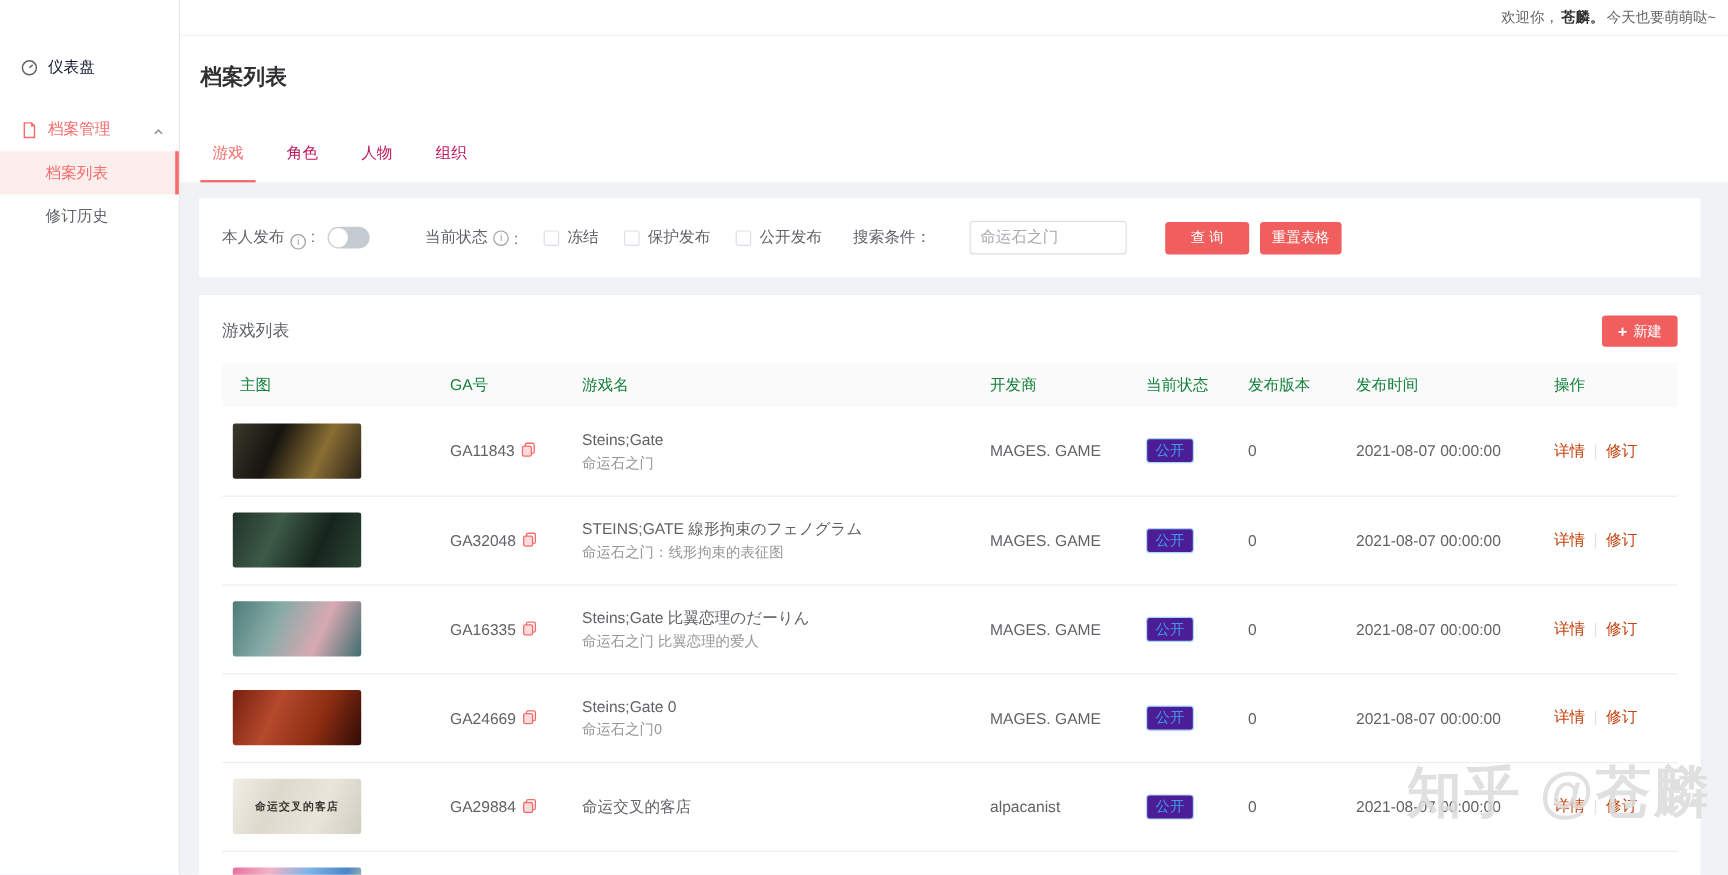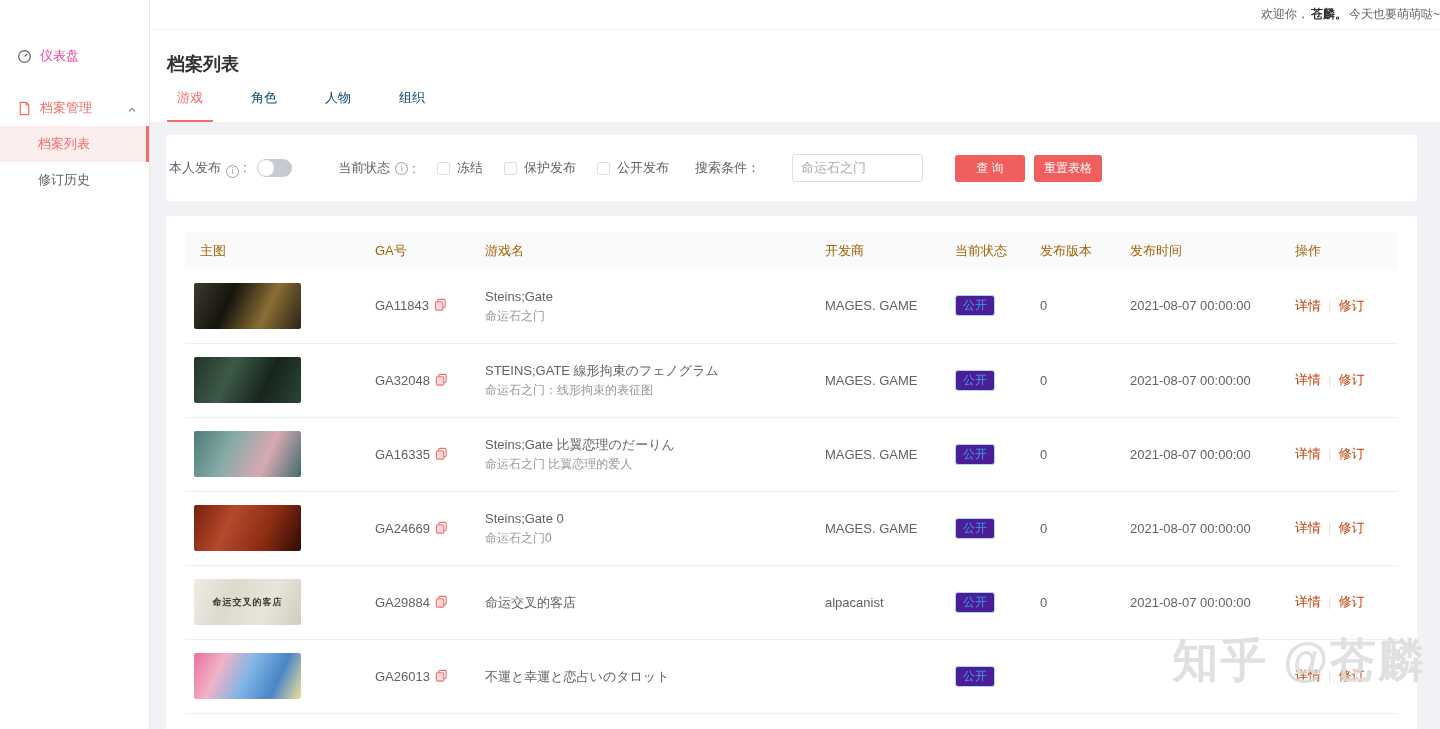--- a/index.html
+++ b/index.html
@@ -2,42 +2,42 @@
 <html><head>
 <meta charset="utf-8">
 <style>
   * { box-sizing: border-box; margin: 0; padding: 0; }
   html, body { width: 1440px; height: 729px; overflow: hidden; }
   body { font-family: "Liberation Sans", "DejaVu Sans", sans-serif; font-size: 13px; color: #606266; background: #f0f2f5; position: relative; }
   .app { display: flex; width: 1440px; height: 729px; }
 
   
   .sidebar { width: 150px; background: #fff; border-right: 1px solid #e8e8e8; flex: none; padding-top: 38px; }
-  .side-item { height: 36px; display: flex; align-items: center; padding: 0 12px 0 17px; cursor: pointer; color: #ec4899; position: relative; }
+  .side-item { height: 36px; display: flex; align-items: center; padding: 0 12px 0 17px; cursor: pointer; color: #0f172a; position: relative; }
   .side-item .s-icon { width: 15px; height: 15px; margin-right: 8px; flex: none; display: inline-flex; }
   .side-item .s-label { flex: 1; font-size: 13px; }
   .side-item .chev { width: 10px; height: 10px; flex: none; color: #909399; }
   .side-item.red { color: #f56c6c; }
   .side-sub { height: 36px; display: flex; align-items: center; padding-left: 38px; cursor: pointer; color: #5f6368; font-size: 13px; position: relative; }
   .side-sub.active { background: #fdeeee; color: #f56c6c; }
   .side-sub.active::after { content: ""; position: absolute; right: 0; top: 0; bottom: 0; width: 3px; background: #f56c6c; }
   .sidebar .gap { height: 16px; }
 
   
   .main { flex: 1; display: flex; flex-direction: column; min-width: 0; }
-  .topbar { height: 30px; background: #fff; border-bottom: 1px solid #f2f2f2; display: flex; align-items: center; justify-content: flex-end; font-size: 12px; color: #666; flex: none; }
+  .topbar { height: 30px; background: #fff; border-bottom: 1px solid #f2f2f2; display: flex; align-items: center; justify-content: flex-end; padding-right: 10px; font-size: 12px; color: #666; flex: none; }
   .topbar b { margin: 0 2px; color: #333; }
 
   .page-header { background: #fff; padding: 22px 17px 0; flex: none; }
   .page-title { font-size: 18px; font-weight: bold; color: #303133; }
-  .tabs { display: flex; margin-top: 13px; gap: 12px; }
-  .tab { padding: 0 10px 13px; margin-right: 16px; font-size: 13px; color: #0c4a6e; cursor: pointer; border-bottom: 2px solid transparent; }
+  .tabs { display: flex; margin-top: 43px; }
+  .tab { padding: 0 10px 13px; margin-right: 16px; font-size: 13px; color: #be185d; cursor: pointer; border-bottom: 2px solid transparent; }
   .tab.active { color: #f56c6c; border-bottom-color: #f56c6c; }
 
-  .filter-card { margin: 13px 23px 0 16px; background: #fff; height: 66px; display: flex; align-items: center; padding: 0 3px; flex: none; }
+  .filter-card { margin: 13px 23px 0 16px; background: #fff; height: 66px; display: flex; align-items: center; padding: 0 19px; flex: none; }
   .f-label { color: #5f6368; }
   .info-ic { display: inline-block; width: 13px; height: 13px; border: 1px solid #9aa0a6; border-radius: 50%; color: #9aa0a6; font-size: 9px; line-height: 11px; text-align: center; margin: 0 4px 0 5px; vertical-align: -2px; font-style: normal; cursor: pointer; }
   .toggle { width: 35px; height: 18px; background: #c6cad1; border-radius: 9px; position: relative; margin-left: 7px; cursor: pointer; display: inline-block; vertical-align: middle; }
   .toggle .knob { position: absolute; left: 1px; top: 1px; width: 16px; height: 16px; background: #fff; border-radius: 50%; }
   .grp1 { margin-right: 46px; }
   .grp2 { margin-right: 26px; display: flex; align-items: center; }
   .chk { display: inline-flex; align-items: center; margin-left: 21px; cursor: pointer; color: #606266; justify-content: space-between; }
   .chk .box { width: 13px; height: 13px; border: 1px solid #dcdfe6; border-radius: 2px; background: #fff; margin-right: 7px; }
   .search-grp { display: flex; align-items: center; margin-right: 32px; gap: 32px; }
   .search-input { width: 131px; height: 28px; border: 1px solid #dcdfe6; border-radius: 3px; padding: 0 8px; font-size: 13px; color: #a8abb2; outline: none; font-family: inherit; }
@@ -48,21 +48,21 @@
   .table-card { margin: 15px 23px 0 16px; background: #fff; padding: 10px 19px; flex: 1; }
   .card-head { display: flex; align-items: center; justify-content: space-between; height: 40px; }
   .section-title { font-size: 14px; color: #5f6368; }
   .btn-new { height: 26px; padding: 0 13px; display: inline-flex; align-items: center; }
   .btn-new .plus { font-size: 13px; margin-right: 5px; font-weight: bold; }
 
   table { width: 100%; border-collapse: collapse; table-layout: fixed; margin-top: 6px; }
   col.c1 { width: 175px; } col.c2 { width: 110px; } col.c3 { width: 340px; }
   col.c4 { width: 130px; } col.c5 { width: 85px; } col.c6 { width: 90px; }
   col.c7 { width: 165px; } col.c8 { width: auto; }
-  thead th { background: #fafafa; height: 37px; font-weight: normal; font-size: 13px; color: #a16207; text-align: left; padding-left: 15px; }
+  thead th { background: #fafafa; height: 37px; font-weight: normal; font-size: 13px; color: #15803d; text-align: left; padding-left: 15px; }
   tbody td { height: 74px; border-bottom: 1px solid #ebeef5; padding-left: 15px; vertical-align: middle; font-size: 13px; color: #606266; }
   td.td-thumb { padding-left: 9px; }
   .thumb { width: 107px; height: 46px; border-radius: 2px; display: flex; align-items: center; justify-content: center; overflow: hidden; }
   .thumb-text { font-size: 9px; color: #3a3530; font-weight: bold; letter-spacing: 1px; }
   .ga-wrap { display: inline-flex; align-items: flex-start; }
   .copy-ic { margin-left: 5px; display: inline-flex; cursor: pointer; }
   .gname { color: #606266; line-height: 17px; }
   .gsub { color: #949699; font-size: 12px; line-height: 16px; margin-top: 3px; }
   .badge { display: inline-block; background: #4c1d95; border: 1px solid #a9d6ff; color: #3f9bf2; font-size: 12px; line-height: 19px; padding: 0 7px; border-radius: 3px; }
   .act-link { color: #c2410c; cursor: pointer; text-decoration: none; }
@@ -153,20 +153,27 @@
       <span class="search-grp">
         <span class="f-label">搜索条件：</span>
         <input class="search-input" type="text" value="命运石之门" style="">
       </span>
 
       <button class="btn btn-query">查 询</button>
       <button class="btn btn-reset">重置表格</button>
     </div>
 
     <div class="table-card">
+      <div class="card-head">
+        <span class="section-title">游戏列表</span>
+        <button class="btn btn-new">
+            <span class="plus">+</span>
+            <span>新建</span>
+          </button>
+      </div>
       <table>
         <colgroup>
             <col class="c1">
             <col class="c2">
             <col class="c3">
             <col class="c4">
             <col class="c5">
             <col class="c6">
             <col class="c7">
             <col class="c8">

